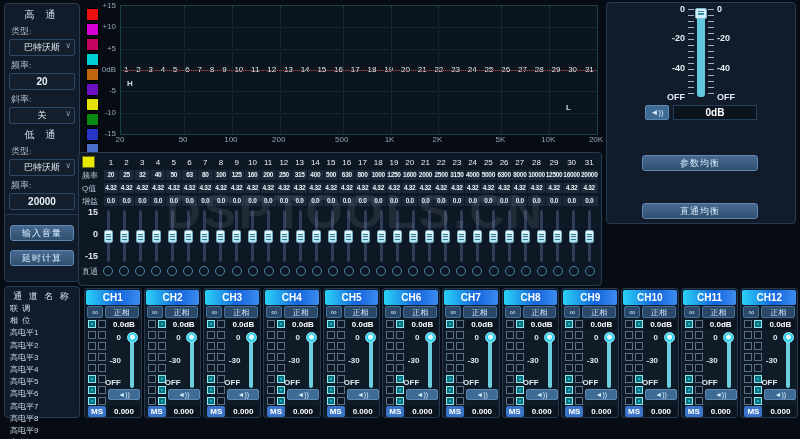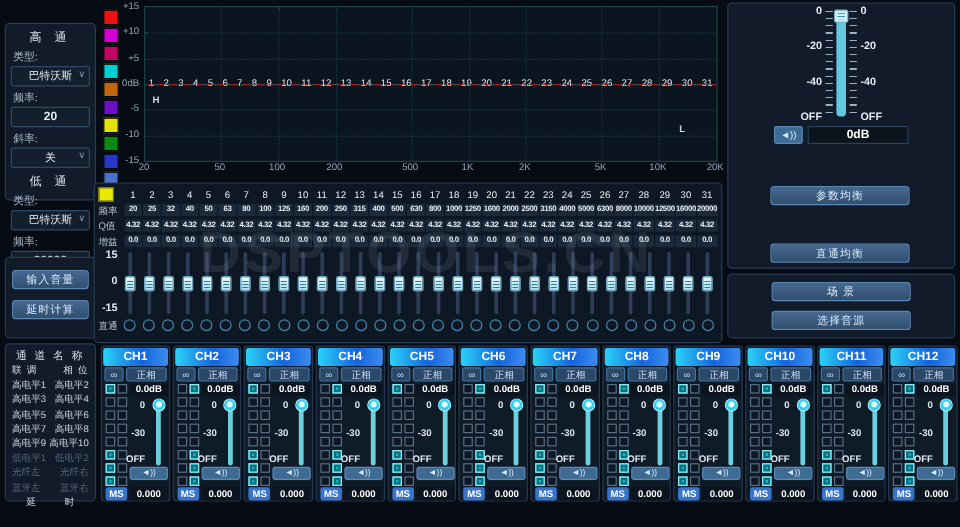--- a/index.html
+++ b/index.html
@@ -68,21 +68,21 @@
        background:linear-gradient(180deg,#eafaff,#a8dcec);border:1px solid #6fa8c0;border-radius:2px;box-sizing:border-box;}
   .slhandle:before{content:"";position:absolute;left:1px;right:1px;top:3px;height:6px;
        background:repeating-linear-gradient(to bottom,#2f7b96 0 1px,transparent 1px 2.5px);}
   #bypassrow{position:absolute;left:21px;top:113px;right:3px;display:flex;}
   .circ{flex:1;display:flex;justify-content:center;}
   .circ i{width:8px;height:8px;border:1px solid #4586a8;border-radius:50%;cursor:pointer;}
   #bplab{position:absolute;left:3px;top:113px;font-size:8px;color:#b7c4d3;}
   
   #names{left:4px;top:286px;width:76px;height:132px;display:flex;flex-direction:column;padding:3px 2px;}
   #names .nttl{text-align:center;font-size:9px;letter-spacing:2px;color:#d4e0ec;}
-  .nrow{display:flex;justify-content:space-between;padding:0 3px;font-size:8px;color:#cdd8e4;line-height:12.2px;}
+  .nrow{display:flex;justify-content:space-between;padding:0 3px;font-size:8px;color:#cdd8e4;line-height:12.2px;flex-direction:column;}
   .nrow.hdr{letter-spacing:1px;color:#d4e0ec;}
   .nrow.dim span{color:#54657c;}
   .nrow.dly{justify-content:space-around;color:#d4e0ec;}
   
   #strips{position:absolute;left:84px;top:288px;width:714px;height:130px;display:flex;gap:2px;}
   .strip{position:relative;flex:1;background:#101b28;border:1px solid #24394f;border-radius:3px;box-sizing:border-box;}
   .chhead{margin:1px;height:15px;line-height:15px;text-align:center;border-radius:2px;cursor:pointer;
        background:linear-gradient(90deg,#2ad2f7,#1464dd 60%,#3c8cf0);color:#fff;font-size:10px;font-weight:bold;}
   .chrow2{display:flex;gap:2px;margin:1px 2px 0;}
   .lkbtn{width:16px;height:12px;background:#2c4868;border:1px solid #44709c;border-radius:2px;color:#bfe0ff;
@@ -114,21 +114,21 @@
   #usb .plug{width:12px;height:9px;border:2px solid #97a5b3;background:#141c28;box-sizing:border-box;}
   #usb .dev{width:9px;height:9px;border:1px solid #97a5b3;margin-left:2px;box-sizing:border-box;
        background:repeating-linear-gradient(to bottom,#97a5b3 0 1px,transparent 1px 3px);background-clip:content-box;padding:1px;}
   .bartxt{position:absolute;top:5px;font-size:9px;color:#cdd8e4;}
 </style>
 </head>
 <body>
 
 <div id="app">
 
-  <div class="panel" id="hp-panel" style="left:4px;top:19px;width:76px;height:148px;">
+  <div class="panel" id="hp-panel" style="left:4px;top:3px;width:76px;height:238px;">
     <div class="ttl">高  通</div>
     <div class="lab">类型:</div>
     <div class="sel">
       <span>巴特沃斯</span>
       <span class="arr">∨</span>
     </div>
     <div class="lab">频率:</div>
     <div class="inp">20</div>
     <div class="lab">斜率:</div>
     <div class="sel">
@@ -265,24 +265,20 @@
         </div>
     </div>
     <div id="volrow">
       <div class="spkbtn"><span>◄))</span></div>
       <div class="volval">0dB</div>
     </div>
     <div class="btn w" style="top:152px;position:absolute;">参数均衡</div>
     <div class="btn w" style="top:200px;position:absolute;">直通均衡</div>
   </div>
 
-  <div class="panel" id="scene">
-    <div class="btn w" style="margin-top:6px;">场  景</div>
-    <div class="btn w" style="margin-top:8px;">选择音源</div>
-  </div>
 
   <div class="panel" id="eq">
     <div id="eqtable">
         <div class="hswatch"></div>
         <div class="bn">1</div>
         <div class="bn">2</div>
         <div class="bn">3</div>
         <div class="bn">4</div>
         <div class="bn">5</div>
         <div class="bn">6</div>

